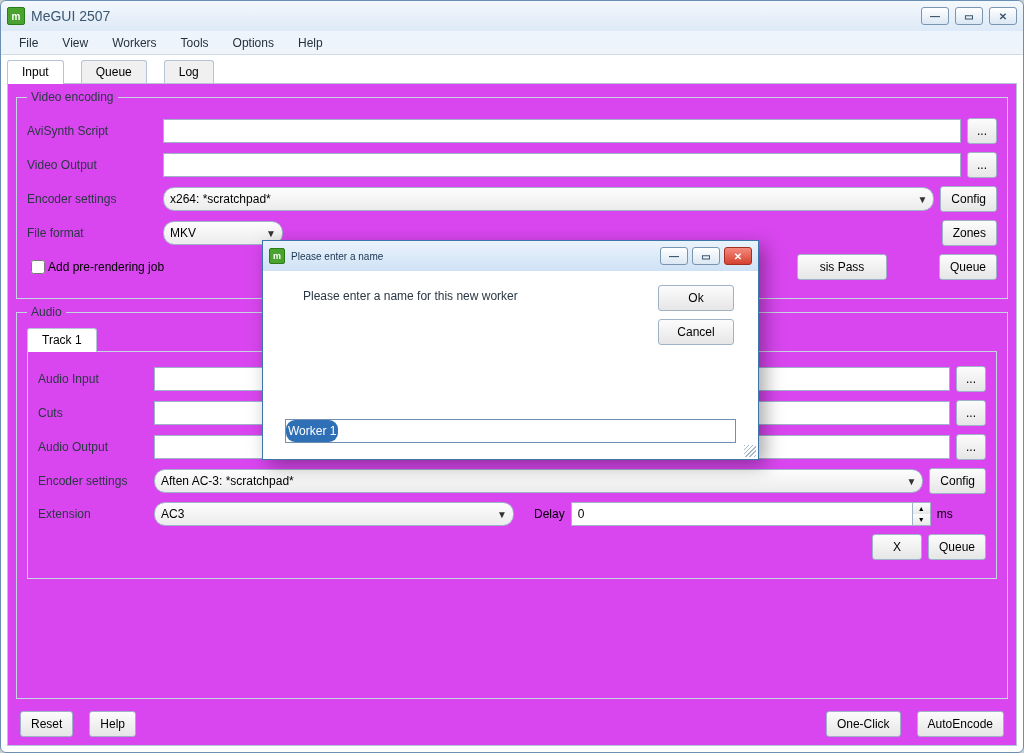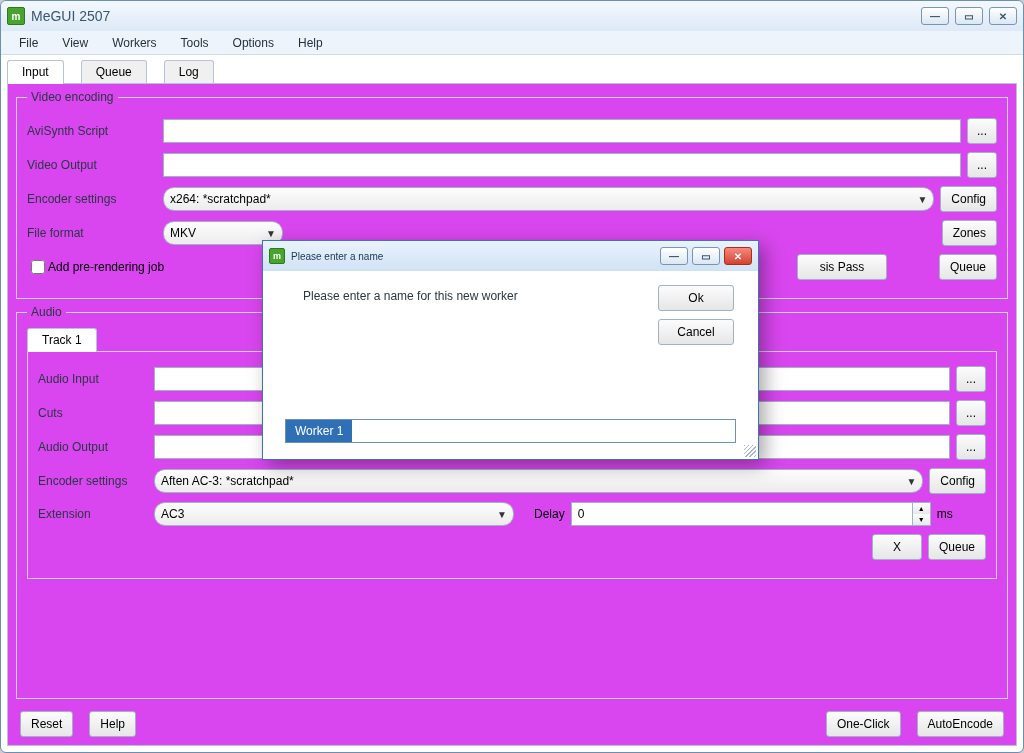--- a/index.html
+++ b/index.html
@@ -43,21 +43,21 @@
 .dialog .d-titlebar { height:30px; background:linear-gradient(#eaf3fc,#cfe2f5); display:flex; align-items:center; padding:0 6px; }
 .dialog .d-titlebar .app-icon { width:16px; height:16px; background:#4aa22f; border:1px solid #2a7a18; border-radius:2px; margin-right:6px; display:flex;align-items:center;justify-content:center;color:#fff;font-size:9px;font-weight:bold;}
 .dialog .d-title { color:#203a54; font-size:10px; }
 .dialog .d-wc { margin-left:auto; display:flex; gap:4px;}
 .dialog .d-wc .win-btn.close { background:linear-gradient(#f58a7d,#d44230); color:#fff; border-color:#a52e20;}
 .dialog .d-body { flex:1; padding: 18px 22px 10px 40px; position:relative; }
 .dialog .d-msg { color:#2a3744; margin-bottom:16px; }
 .dialog .d-btns { position:absolute; right:24px; top:14px; display:flex; flex-direction:column; gap:8px; }
 .dialog .d-btns .btn { width:76px; }
 .dialog .d-input { position:absolute; left:22px; right:22px; bottom:16px; height:24px; border:1px solid #6f90b3; padding:0; }
-.dialog .d-input .sel { background:#2f6fb5; color:#fff; padding:0 9px; display:inline-block; line-height:22px; }
+.dialog .d-input .sel { background:#2f6fb5; color:#fff; padding:0 2px; display:inline-block; line-height:22px;border-radius:9px; }
 .dialog .grip { position:absolute; right:2px; bottom:2px; width:12px; height:12px; background:repeating-linear-gradient(135deg,#a8b8ca,#a8b8ca 1px,transparent 1px,transparent 3px); }
 </style>
 </head>
 <body>
 
 <div class="window">
   <div class="titlebar">
     <div class="app-icon">m</div>
     <div class="title">MeGUI 2507</div>
     <div class="win-controls">

